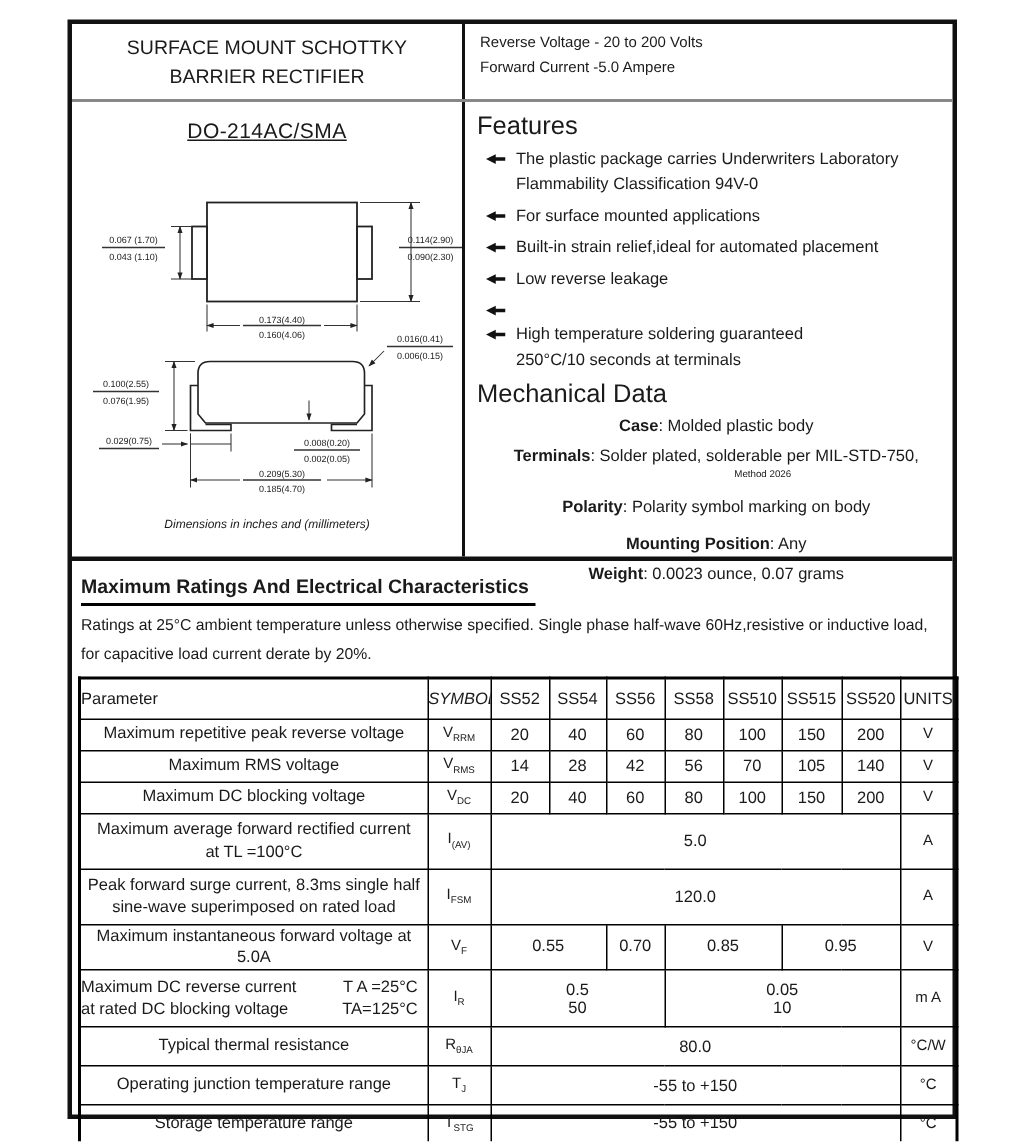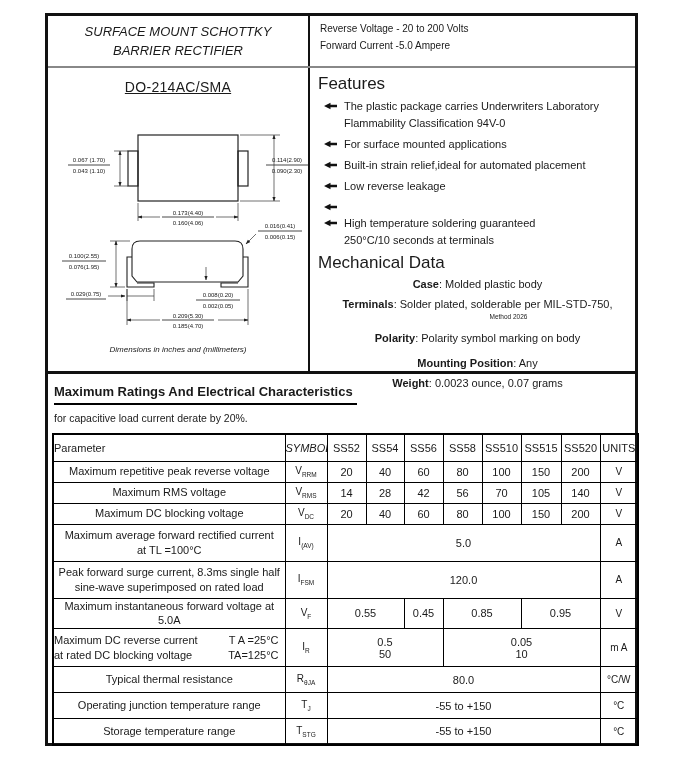--- a/index.html
+++ b/index.html
@@ -4,21 +4,21 @@
 <style>
   html,body{margin:0;padding:0;background:#fff;}
   .canvas{position:relative;width:673px;height:761px;background:#ffffff;
           font-family:"Liberation Sans", sans-serif;color:#1a1a1a;overflow:hidden;}
   .page-border{position:absolute;left:45px;top:13px;width:593px;height:733px;
                border:3px solid #111;box-sizing:border-box;background:#fff;}
 
   
   .hdr-row{display:flex;height:52px;border-bottom:2px solid #888;box-sizing:border-box;}
   .hdr-left{width:262px;border-right:2px solid #111;box-sizing:border-box;
-            text-align:center;padding-top:7px;font-size:13px;line-height:1.45;font-style:italic;}
+            text-align:center;padding-top:7px;font-size:13px;line-height:1.45;}
   .hdr-right{flex:1;padding:5px 0 0 10px;font-size:10px;line-height:1.65;}
 
   
   .band2{display:flex;height:306px;border-bottom:3px solid #111;box-sizing:border-box;}
   .pkg-cell{width:262px;border-right:2px solid #111;box-sizing:border-box;position:relative;}
   .pkg-title{text-align:center;margin-top:11px;font-size:14px;text-decoration:underline;letter-spacing:.3px;}
   .pkg-svg{display:block;margin-top:2px;}
   .info-cell{flex:1;padding:4px 4px 0 8px;box-sizing:border-box;}
   .sec-heading{font-size:17px;margin:2px 0 3px 0;}
   .feat-list{margin:0;padding:0;list-style:none;}
@@ -194,20 +194,21 @@
           <div class="subnote">Method 2026</div>
           <div class="row gap"><b>Polarity</b><span>: Polarity symbol marking on body</span></div>
           <div class="row gap"><b>Mounting Position</b><span>: Any</span></div>
           <div class="row"><b>Weight</b><span>: 0.0023 ounce, 0.07 grams</span></div>
         </div>
       </div>
     </div>
 
     <div class="ratings">
       <div class="ratings-title">Maximum Ratings And Electrical Characteristics</div>
+      <div class="note">Ratings at 25°C ambient temperature unless otherwise specified. Single phase half-wave 60Hz,resistive or inductive load,</div>
       <div class="note">for capacitive load current derate by 20%.</div>
 
       <table class="rt">
         <colgroup>
           <col style="width:232px">
             <col style="width:42px">
             <col style="width:39px">
             <col style="width:38px">
           <col style="width:39px">
             <col style="width:39px">
@@ -286,21 +287,21 @@
           </td>
           <td class="sym"><span>I</span><sub>FSM</sub></td>
           <td class="val" colspan="7">120.0</td>
           <td class="unit">A</td>
         </tr>
 
         <tr style="height:22px">
           <td class="param">Maximum instantaneous forward voltage at 5.0A</td>
           <td class="sym"><span>V</span><sub>F</sub></td>
           <td class="val" colspan="2">0.55</td>
-          <td class="val">0.45</td>
+          <td class="val">0.70</td>
           <td class="val" colspan="2">0.85</td>
           <td class="val" colspan="2">0.95</td>
           <td class="unit">V</td>
         </tr>
 
         <tr style="height:38px">
           <td class="param">
             <div class="cond-line">
                   <span>Maximum DC reverse current</span>
                   <span>T A =25°C</span>

